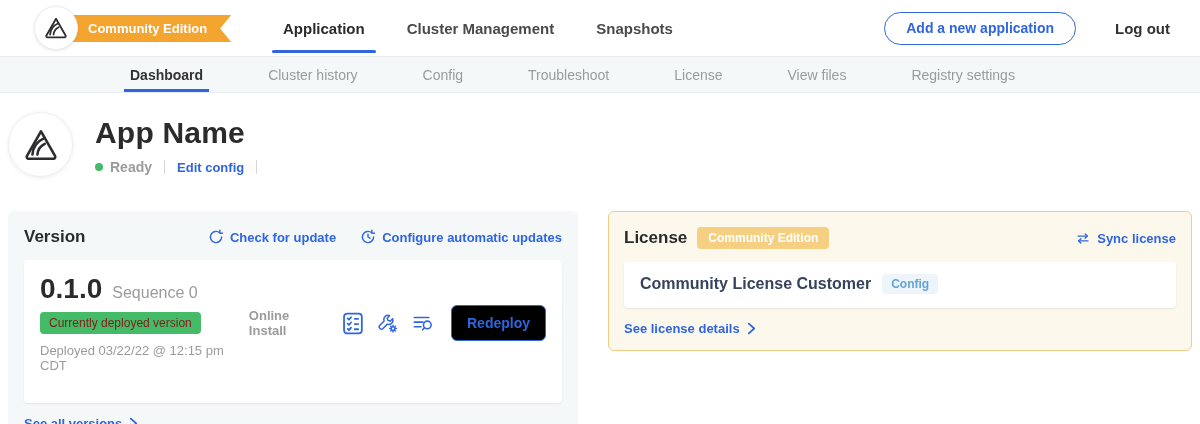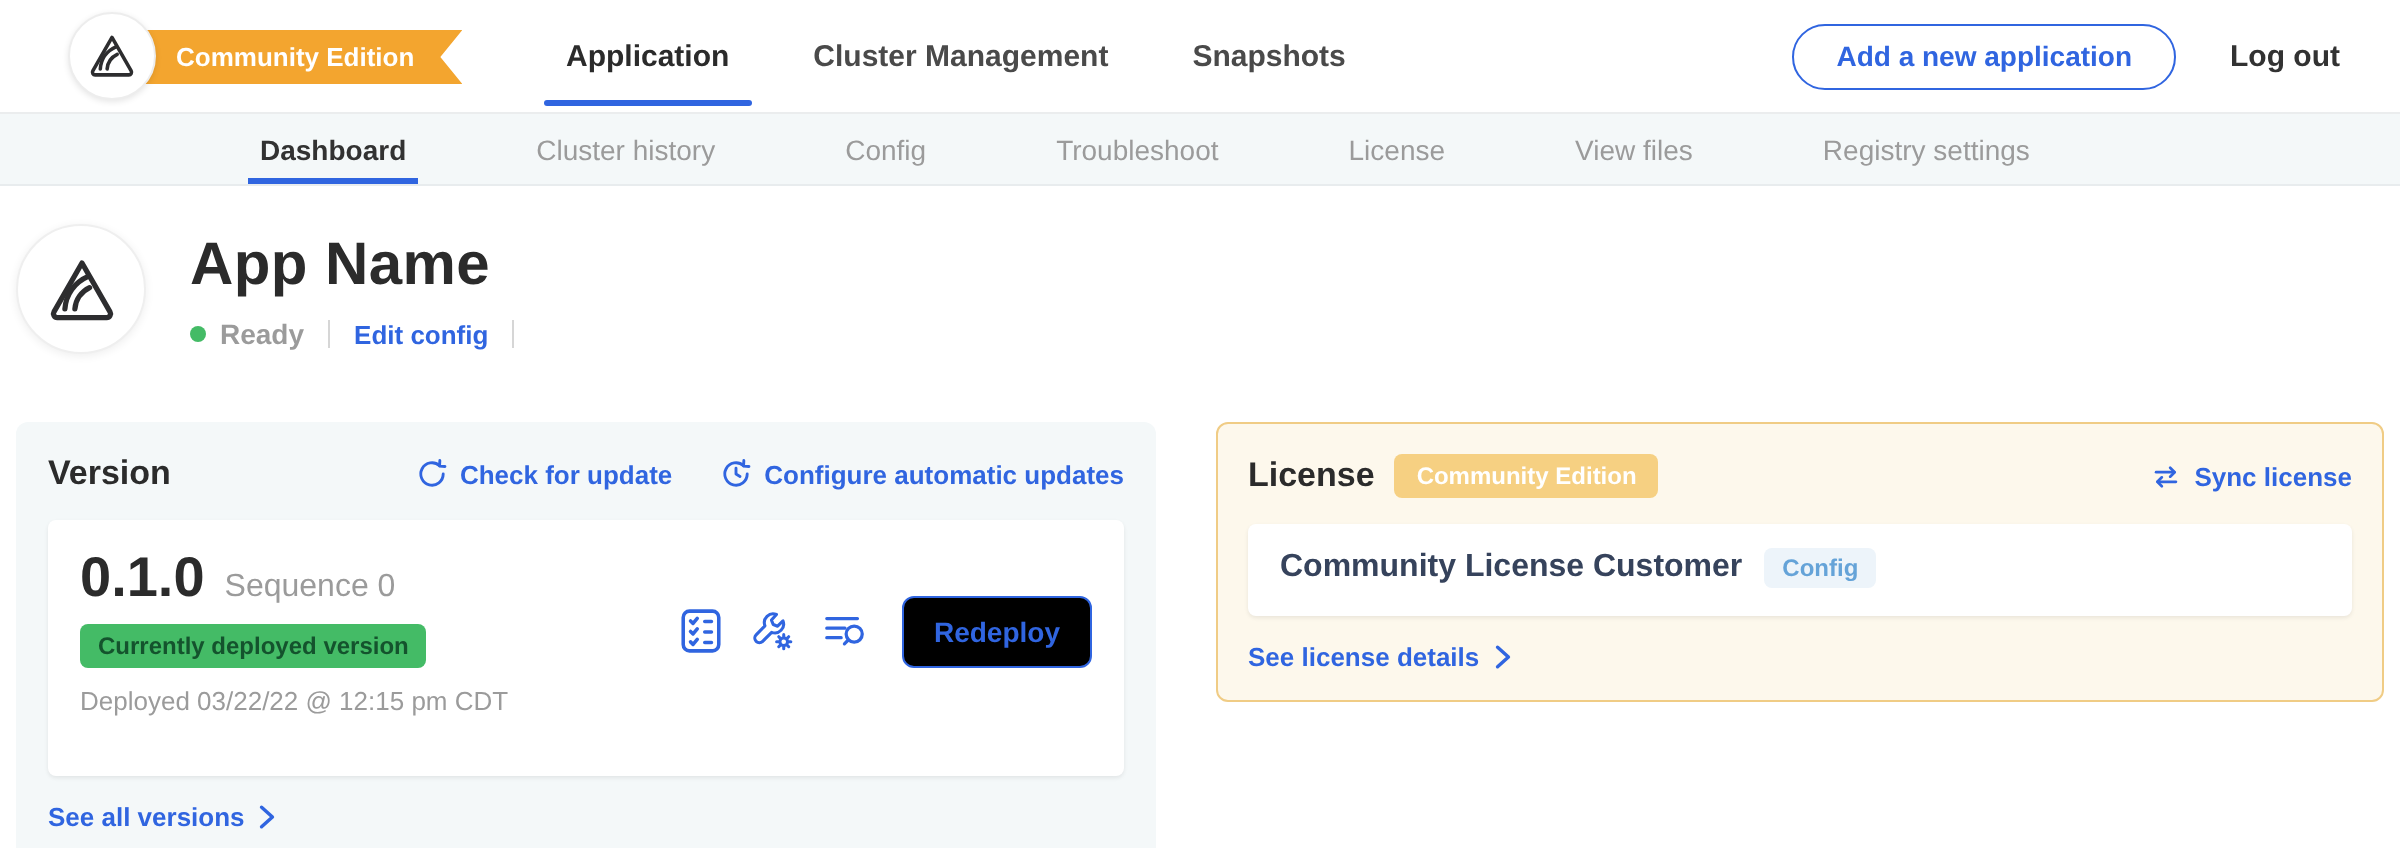--- a/index.html
+++ b/index.html
@@ -24,21 +24,21 @@
     clip-path:polygon(0 0,100% 0,calc(100% - 11px) 50%,100% 100%,0 100%); }
   .tabs { display:flex; height:100%; margin-left:26px; }
   .tab { position:relative; display:flex; align-items:center; padding:0 16px; margin:0 5px;
     font-size:15px; color:#4a4a4a; font-weight:600; }
   .tab.active { color:#2b2b2b; font-weight:700; }
   .tab.active::after { content:""; position:absolute; left:5px; right:5px; bottom:3px; height:3px;
     background:#3065e0; border-radius:2px; }
   .spacer { flex:1; }
   .add-btn { border:1.5px solid #3065e0; color:#3065e0; background:#fff; border-radius:17px; height:33px;
     padding:0 21px; font-size:14px; font-weight:700; font-family:inherit; }
-  .logout { margin:0 12px 0 27px; font-size:15px; color:#323232; font-weight:600;text-align:right; }
+  .logout { margin:0 12px 0 39px; font-size:15px; color:#323232; font-weight:600;text-align:right; }
 
   
   .subnav { display:flex; align-items:center; height:36px; background:#f4f8f9; border-bottom:1px solid #e8ecee; padding-left:124px; }
   .subnav-item { position:relative; height:100%; display:flex; align-items:center; padding:0 6px;
     margin-right:53px; font-size:14px; color:#9b9b9b; }
   .subnav-item.active { color:#323232; font-weight:700; }
   .subnav-item.active::after { content:""; position:absolute; left:0; right:0; bottom:0; height:3px; background:#3065e0; }
 
   
   .main { padding:0 8px; }
@@ -59,22 +59,22 @@
   .card-head { display:flex; align-items:center; }
   .card-title { font-size:17px; font-weight:700; color:#2b2b2b; }
   .head-actions { margin-left:auto; display:flex; gap:24px; }
   .white-panel { background:#fff; border-radius:4px; box-shadow:0 1px 2px rgba(0,0,0,.08); margin-top:13px; }
 
   .version-card { width:570px; background:#f4f8f9; border-radius:6px; padding:16px 16px 15px; }
   .version-panel { display:flex; align-items:center; justify-content:space-between; padding:13px 16px 30px; }
   .v-num-row { display:flex; align-items:baseline; gap:10px; }
   .v-num { font-size:28px; font-weight:800; color:#2b2b2b; }
   .v-seq { font-size:16px; color:#9b9b9b; }
-  .deployed-badge { display:inline-block; margin-top:7px; background:#44bb66; color:#14532d; font-size:12px;
-    font-weight:700; padding:4px 9px; border-radius:4px; }
+  .deployed-badge { display:inline-block; margin-top:7px; background:#44bb66; color:#7f1d1d; font-size:12px;
+    font-weight:400; padding:4px 9px; border-radius:4px; }
   .deployed-at { margin-top:9px; font-size:13px; color:#9b9b9b; font-weight:500; }
   .v-right { display:flex; align-items:center; gap:13px; }
   .install-type { font-size:13px; color:#9b9b9b; font-weight:700; margin-right:3px; }
   .icon-btn { width:23px; height:23px; color:#3065e0; display:flex; }
   .icon-btn svg { width:100%; height:100%; }
   .redeploy { border:1px solid #3065e0; color:#3065e0; background:#000000; border-radius:6px; font-size:14px;
     font-weight:700; padding:9px 15px; font-family:inherit; margin-left:4px; }
   .see-link { margin-top:13px; }
 
   .license-card { width:584px; background:#fdf8ec; border:1px solid #f0cc85; border-radius:6px; padding:15px 15px 14px; }
@@ -175,20 +175,21 @@
         <div>
           <div class="v-num-row">
             <span class="v-num">0.1.0</span>
             <span class="v-seq">Sequence 0</span>
           </div>
           <span class="deployed-badge">Currently deployed version</span>
           <div class="deployed-at">Deployed 03/22/22 @ 12:15 pm CDT</div>
         </div>
 
         <div class="v-right">
+          <span class="install-type">Online Install</span>
           <span class="icon-btn clickable">
             <svg viewBox="0 0 20 22" fill="none" stroke="currentColor" stroke-width="1.7" stroke-linecap="round" stroke-linejoin="round">
               <rect x="1.5" y="1.5" width="17" height="19" rx="3"></rect>
               <path d="M5 6.2l1.2 1.2 2-2.4M5 11.2l1.2 1.2 2-2.4M5 16.2l1.2 1.2 2-2.4"></path>
               <path d="M11.8 6.5h3.2M11.8 11.5h3.2M11.8 16.5h3.2"></path>
             </svg>
           </span>
           <span class="icon-btn clickable">
             <svg viewBox="0 0 24 24" fill="none" stroke="currentColor" stroke-width="1.6" stroke-linecap="round" stroke-linejoin="round">
               <path d="M13.8 3.4a4.6 4.6 0 0 0-6 5.9L3.2 14a2.4 2.4 0 0 0 3.4 3.4l4.7-4.7a4.6 4.6 0 0 0 5.9-6l-2.8 2.8-2.3-.9-.9-2.3z"></path>

